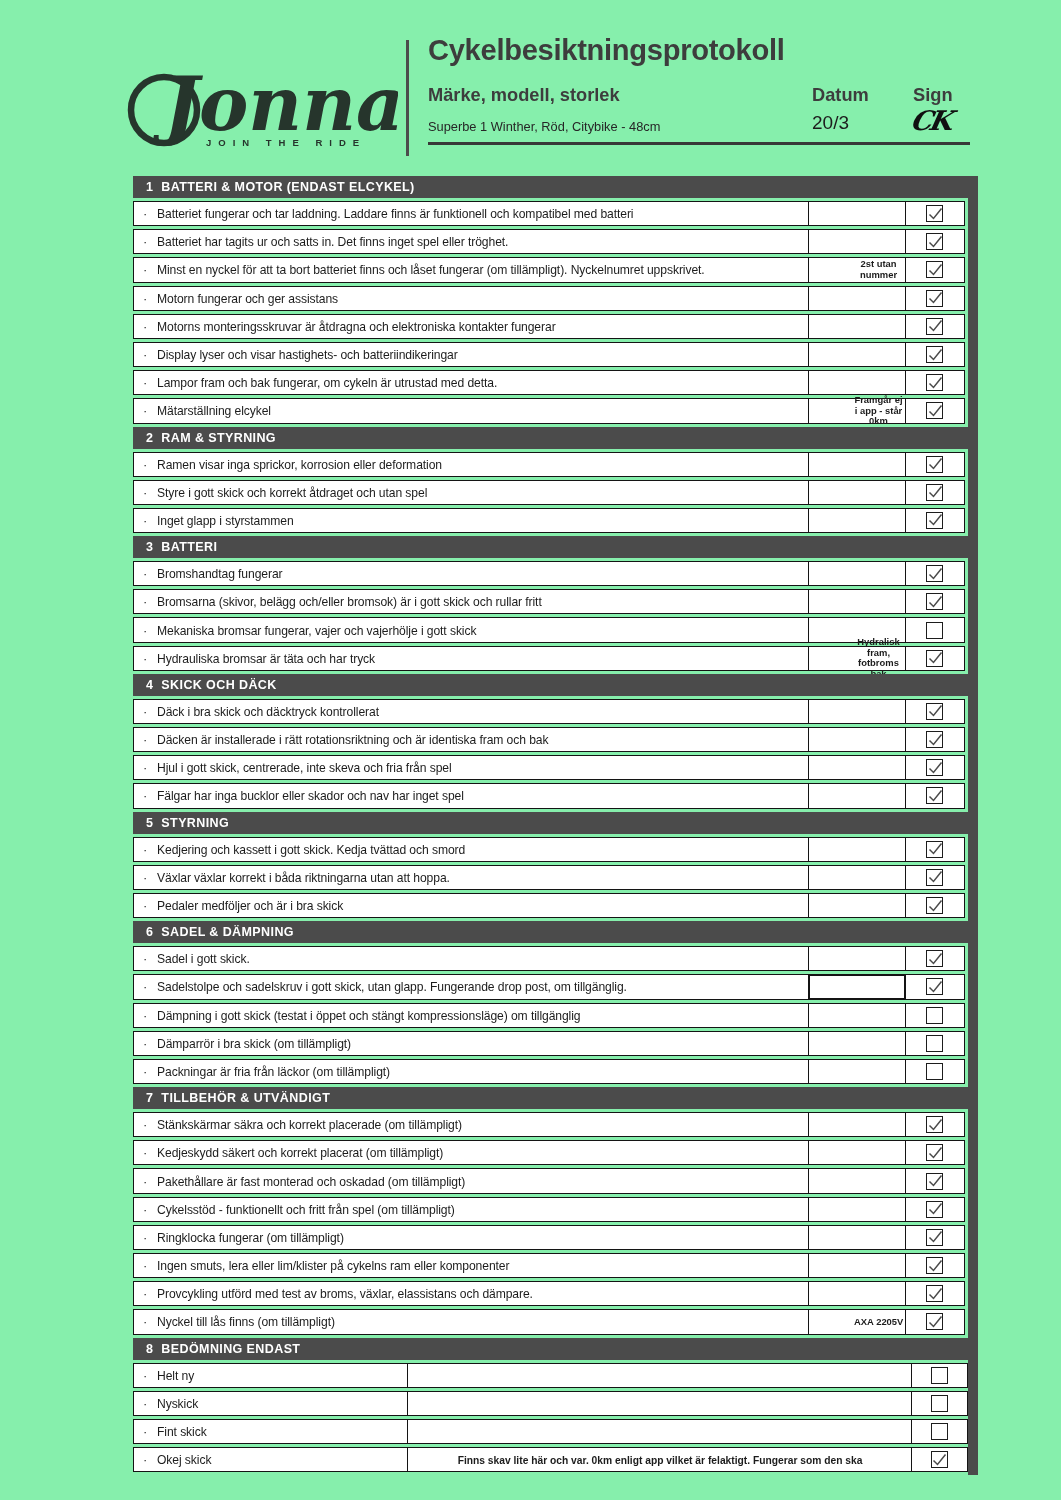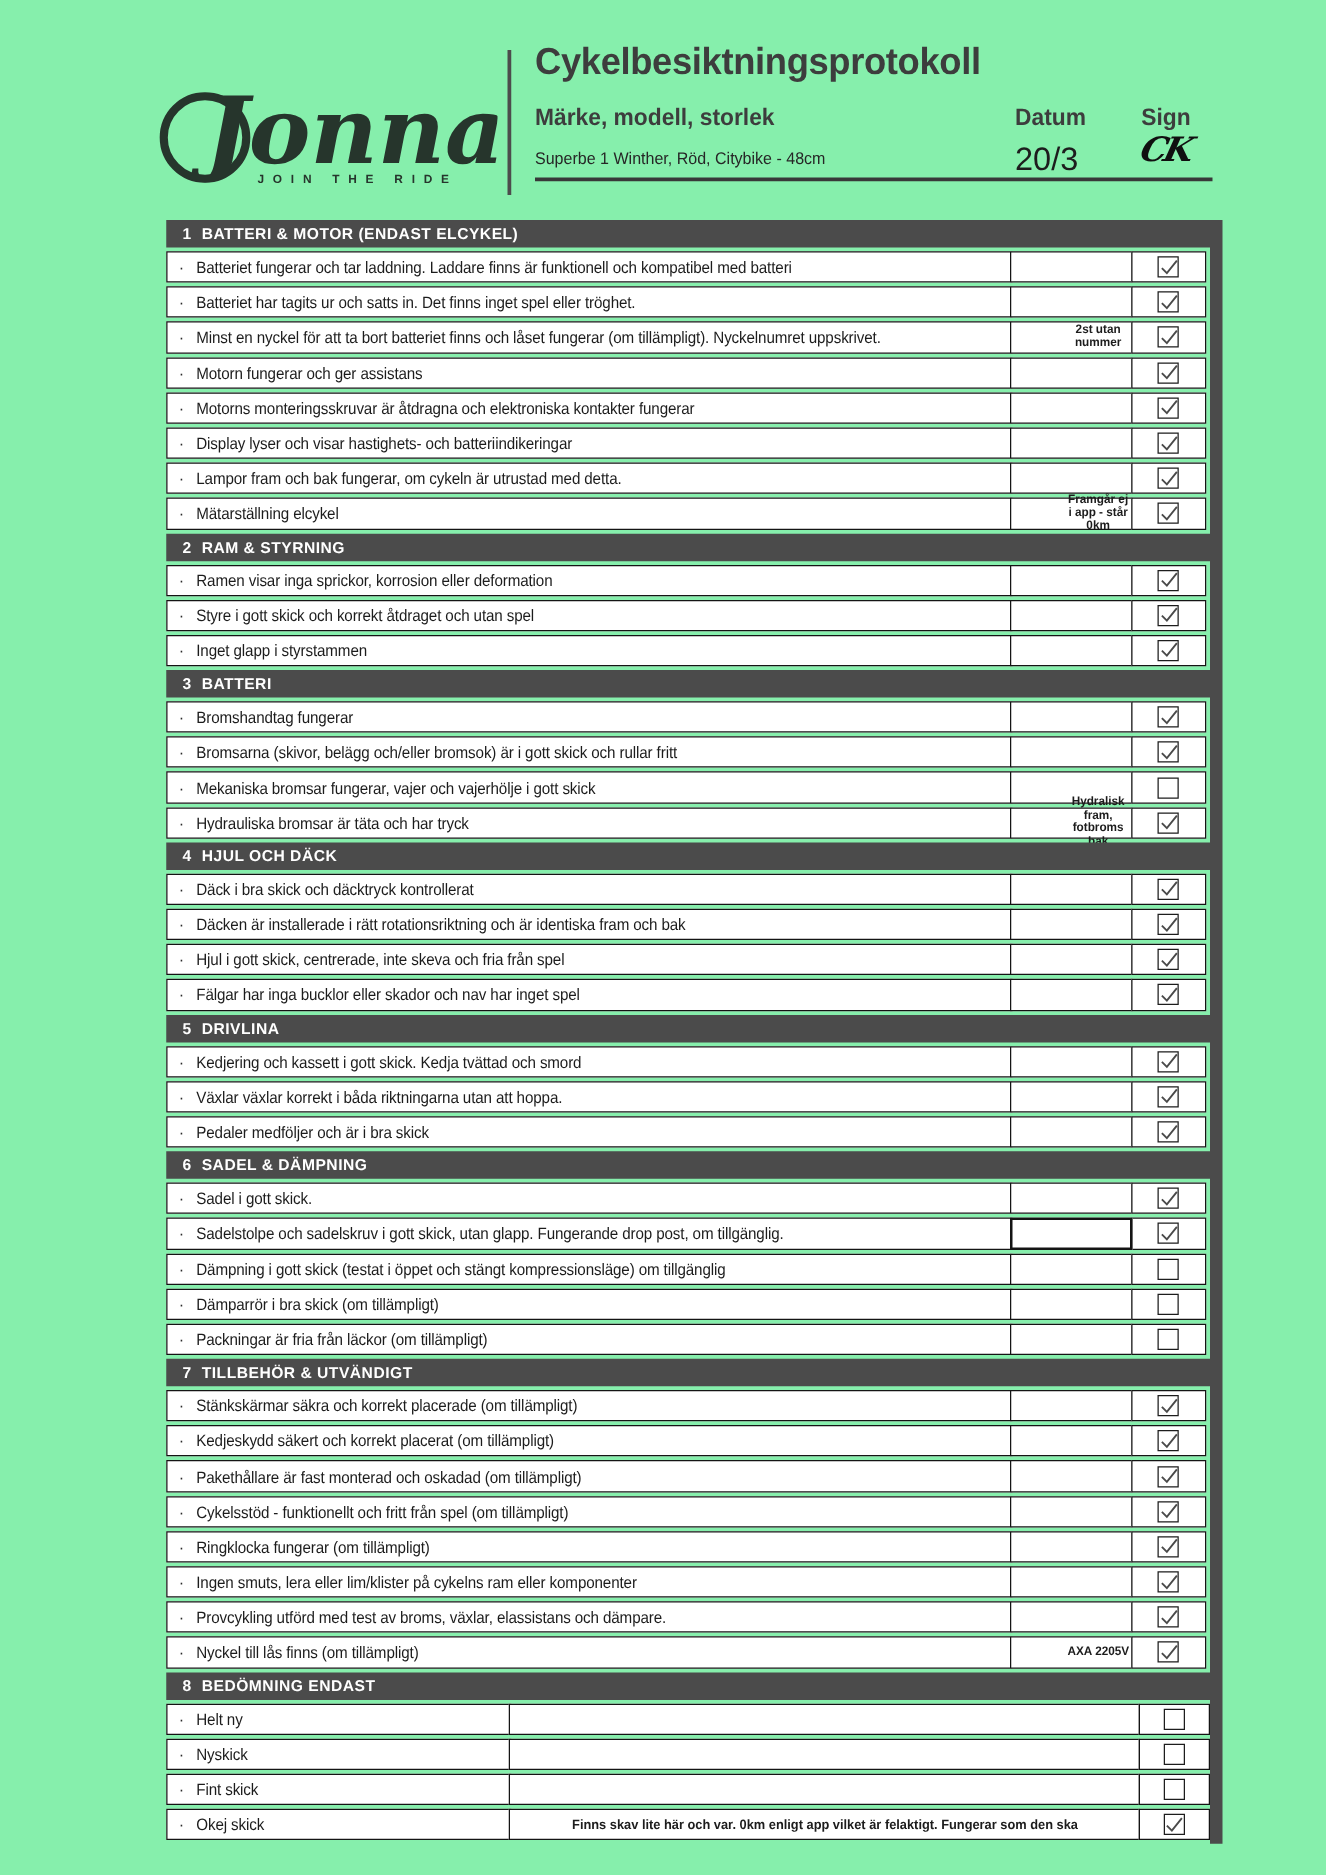--- a/index.html
+++ b/index.html
@@ -11,21 +11,21 @@
   .logo-svg { position:absolute; left:126px; top:38px; width:272px; height:116px; }
   .logo-word { font-family:"DejaVu Serif", serif; font-style:italic; font-weight:bold; }
   .logo-tag  { font-family:"Liberation Sans", sans-serif; font-weight:bold; }
   .vdiv { position:absolute; left:406px; top:40px; width:2.5px; height:116px; background:#4c4c4c; }
   .title { position:absolute; left:428px; top:33px; font-size:30px; font-weight:bold; color:#3d3d3d; letter-spacing:-0.3px; transform:scaleX(.97); transform-origin:0 0; white-space:nowrap; }
   .subtitle, .datum-label, .sign-label { position:absolute; top:84px; font-size:19px; font-weight:bold; color:#3d3d3d; white-space:nowrap; transform:scaleX(.96); transform-origin:0 0; }
   .subtitle { left:428px; }
   .datum-label { left:812px; }
   .sign-label { left:913px; }
   .bike-info { position:absolute; left:428px; top:119px; font-size:13.5px; color:#262626; white-space:nowrap; transform:scaleX(.95); transform-origin:0 0; }
-  .datum-value { position:absolute; left:812px; top:112px; font-size:26px; color:#1d1d1d; }
+  .datum-value { position:absolute; left:812px; top:112px; font-size:19px; color:#1d1d1d; }
   .sign-value { position:absolute; left:913px; top:105px; font-size:27px; font-weight:bold; font-style:italic; font-family:"DejaVu Serif", serif; transform:skewX(-14deg); color:#101010; letter-spacing:-3px; }
   .hrule { position:absolute; left:428px; top:142px; width:542px; height:2.5px; background:#383838; }
 
   
   .table { position:absolute; left:133px; top:176px; width:845px; }
   .right-strip { position:absolute; right:0; top:0; bottom:0; width:10px; background:#4b4b4b; }
   .sec-header { width:835px; height:22px; margin-bottom:3px; background:#4b4b4b; color:#ffffff;
                 display:flex; align-items:center; padding-left:13px; font-size:12.5px; font-weight:bold;
                 letter-spacing:.4px; position:relative; white-space:nowrap; }
   .sec-num { margin-right:8px; }
@@ -312,21 +312,21 @@
         <div class="cell check-cell">
           <span class="box">
             <svg width="14" height="12" viewBox="0 0 14 12">
               <polyline points="1.5,6.5 5.5,10.5 13.5,0.5" fill="none" stroke="#4a4a4a" stroke-width="1.5"></polyline>
             </svg>
           </span>
         </div>
       </div>
       <div class="sec-header">
         <span class="sec-num">4</span>
-        <span>HJUL OCH DÄCK</span>
+        <span>SKICK OCH DÄCK</span>
       </div>
       <div class="row">
         <div class="cell text-cell">
           <span class="bullet">·</span>
           <span class="rtext">Däck i bra skick och däcktryck kontrollerat</span>
         </div>
         <div class="cell note-cell">
           <span class="note-text"></span>
         </div>
         <div class="cell check-cell">
@@ -380,21 +380,21 @@
         <div class="cell check-cell">
           <span class="box">
             <svg width="14" height="12" viewBox="0 0 14 12">
               <polyline points="1.5,6.5 5.5,10.5 13.5,0.5" fill="none" stroke="#4a4a4a" stroke-width="1.5"></polyline>
             </svg>
           </span>
         </div>
       </div>
       <div class="sec-header">
         <span class="sec-num">5</span>
-        <span>DRIVLINA</span>
+        <span>STYRNING</span>
       </div>
       <div class="row">
         <div class="cell text-cell">
           <span class="bullet">·</span>
           <span class="rtext">Kedjering och kassett i gott skick. Kedja tvättad och smord</span>
         </div>
         <div class="cell note-cell">
           <span class="note-text"></span>
         </div>
         <div class="cell check-cell">

